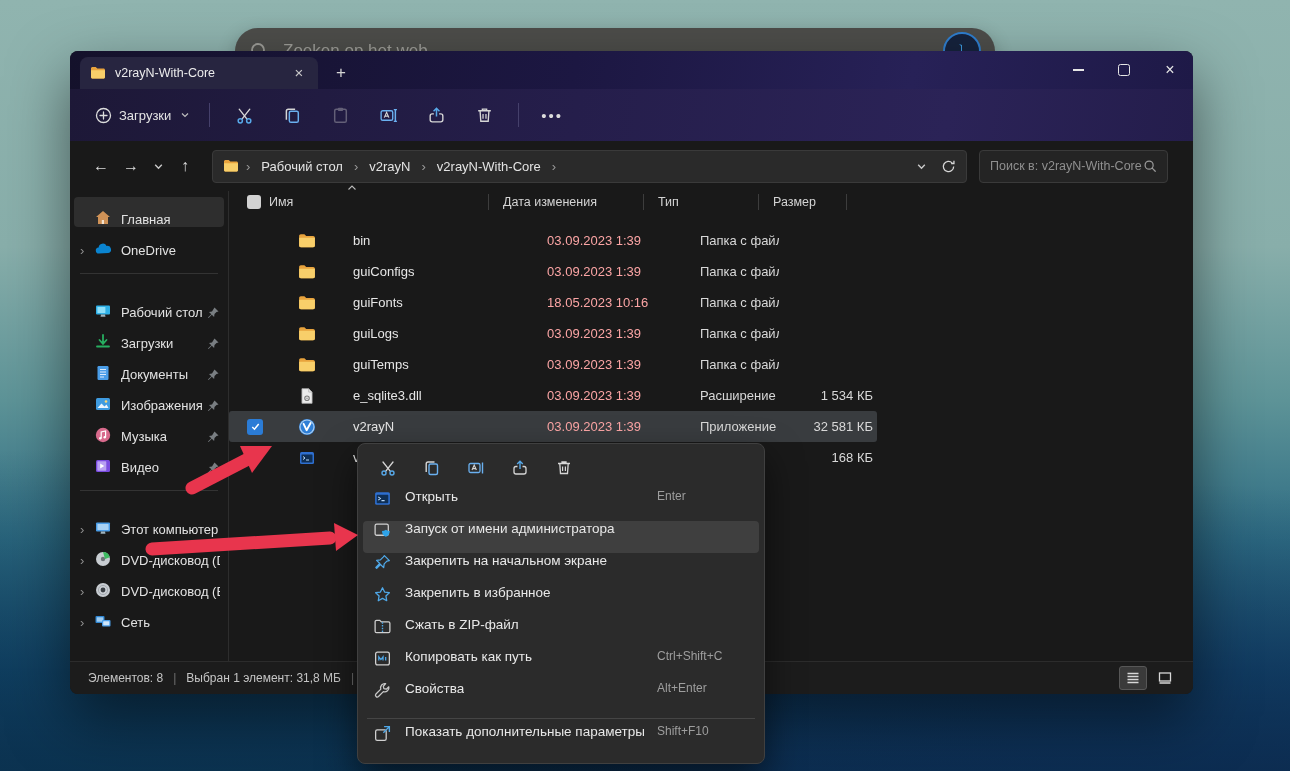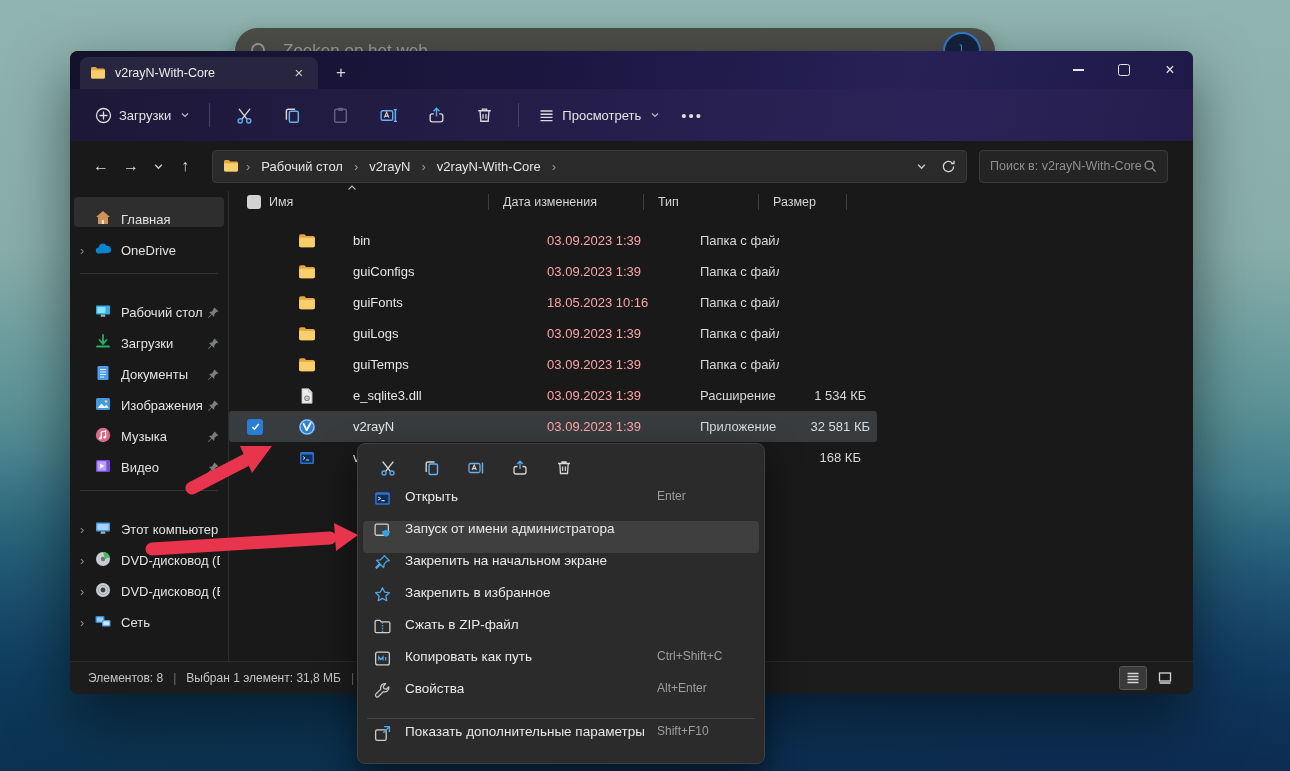--- a/index.html
+++ b/index.html
@@ -78,21 +78,21 @@
   .hcb{width:14px;height:14px;border-radius:3px;background:#d2d2d2;margin-right:8px;}
   .frows{position:absolute;left:0;top:34px;width:648px;}
   .frow{height:31px;display:flex;align-items:center;padding-left:18px;box-sizing:border-box;color:#e6e6e6;font-size:13px;border-radius:3px;gap:29px;}
   .frow.sel{background:#393c3f;}
   .fcb{width:16px;height:16px;flex:none;margin-right:6px;border-radius:3px;}
   .fcb.on{background:#2b7cd6;display:flex;align-items:center;justify-content:center;}
   .ficon{width:18px;height:18px;flex:none;margin-right:8px;}
   .fname{width:194px;white-space:nowrap;overflow:hidden;}
   .fdate{width:155px;padding-left:14px;box-sizing:border-box;color:#fca5a5;white-space:nowrap;}
   .ftype{width:115px;padding-left:14px;box-sizing:border-box;color:#d8d8d8;white-space:nowrap;overflow:hidden;}
-  .fsize{width:88px;text-align:center;padding-right:4px;box-sizing:border-box;color:#d8d8d8;white-space:nowrap;}
+  .fsize{width:88px;text-align:right;padding-right:4px;box-sizing:border-box;color:#d8d8d8;white-space:nowrap;}
   
   .statusbar{height:33px;flex:none;border-top:1px solid #2c2c2c;background:#1c1c1c;display:flex;align-items:center;
     padding:0 14px 0 18px;box-sizing:border-box;color:#c5c5c5;font-size:12px;}
   .st-pipe{color:#6f6f6f;margin:0 10px;}
   .viewtoggles{margin-left:auto;display:flex;gap:4px;}
   .vt-btn{width:26px;height:22px;display:flex;align-items:center;justify-content:center;border-radius:3px;border:1px solid transparent;}
   .vt-btn.active{background:#3a3a3a;border-color:#575757;}
   
   .ctxmenu{position:absolute;left:357px;top:443px;width:408px;z-index:40;background:#2b2b2b;border:1px solid #404040;
     border-radius:8px;box-shadow:0 16px 36px rgba(0,0,0,.55);padding:5px;box-sizing:border-box;}
@@ -200,29 +200,20 @@
             <path d="M9 10V2.5M6.2 5L9 2.2 11.8 5" fill="none" stroke="#57a8e8" stroke-width="1.4"></path>
           </svg>
       </div>
       <div class="tb-ico">
         <svg width="19" height="19" viewBox="0 0 18 18">
             <path d="M3 4.5h12M7 4.5V3h4v1.5M4.8 4.5l.7 10h7l.7-10" fill="none" stroke="#d6d6d6" stroke-width="1.3"></path>
             <path d="M7.6 7.5v4.5M10.4 7.5v4.5" stroke="#d6d6d6" stroke-width="1.2"></path>
           </svg>
       </div>
       <div class="tb-sep"></div>
-      <div class="tb-btn">
-        <svg width="17" height="17" viewBox="0 0 17 17">
-            <path d="M2.5 4h12M2.5 7.2h12M2.5 10.4h12M2.5 13.6h12" stroke="#dcdcdc" stroke-width="1.4"></path>
-          </svg>
-        <span>Просмотреть</span>
-        <svg class="chev" width="10" height="10" viewBox="0 0 10 10">
-            <path d="M2 3.5l3 3 3-3" fill="none" stroke="#bdbdbd" stroke-width="1.2"></path>
-          </svg>
-      </div>
       <span class="dots">•••</span>
     </div>
 
     <div class="navrow">
       <span class="nav-arrow">←</span>
       <span class="nav-arrow">→</span>
       <span class="nav-arrow small">
         <svg width="11" height="11" viewBox="0 0 10 10">
             <path d="M2 3.5l3 3 3-3" fill="none" stroke="#c9c9c9" stroke-width="1.3"></path>
           </svg>

